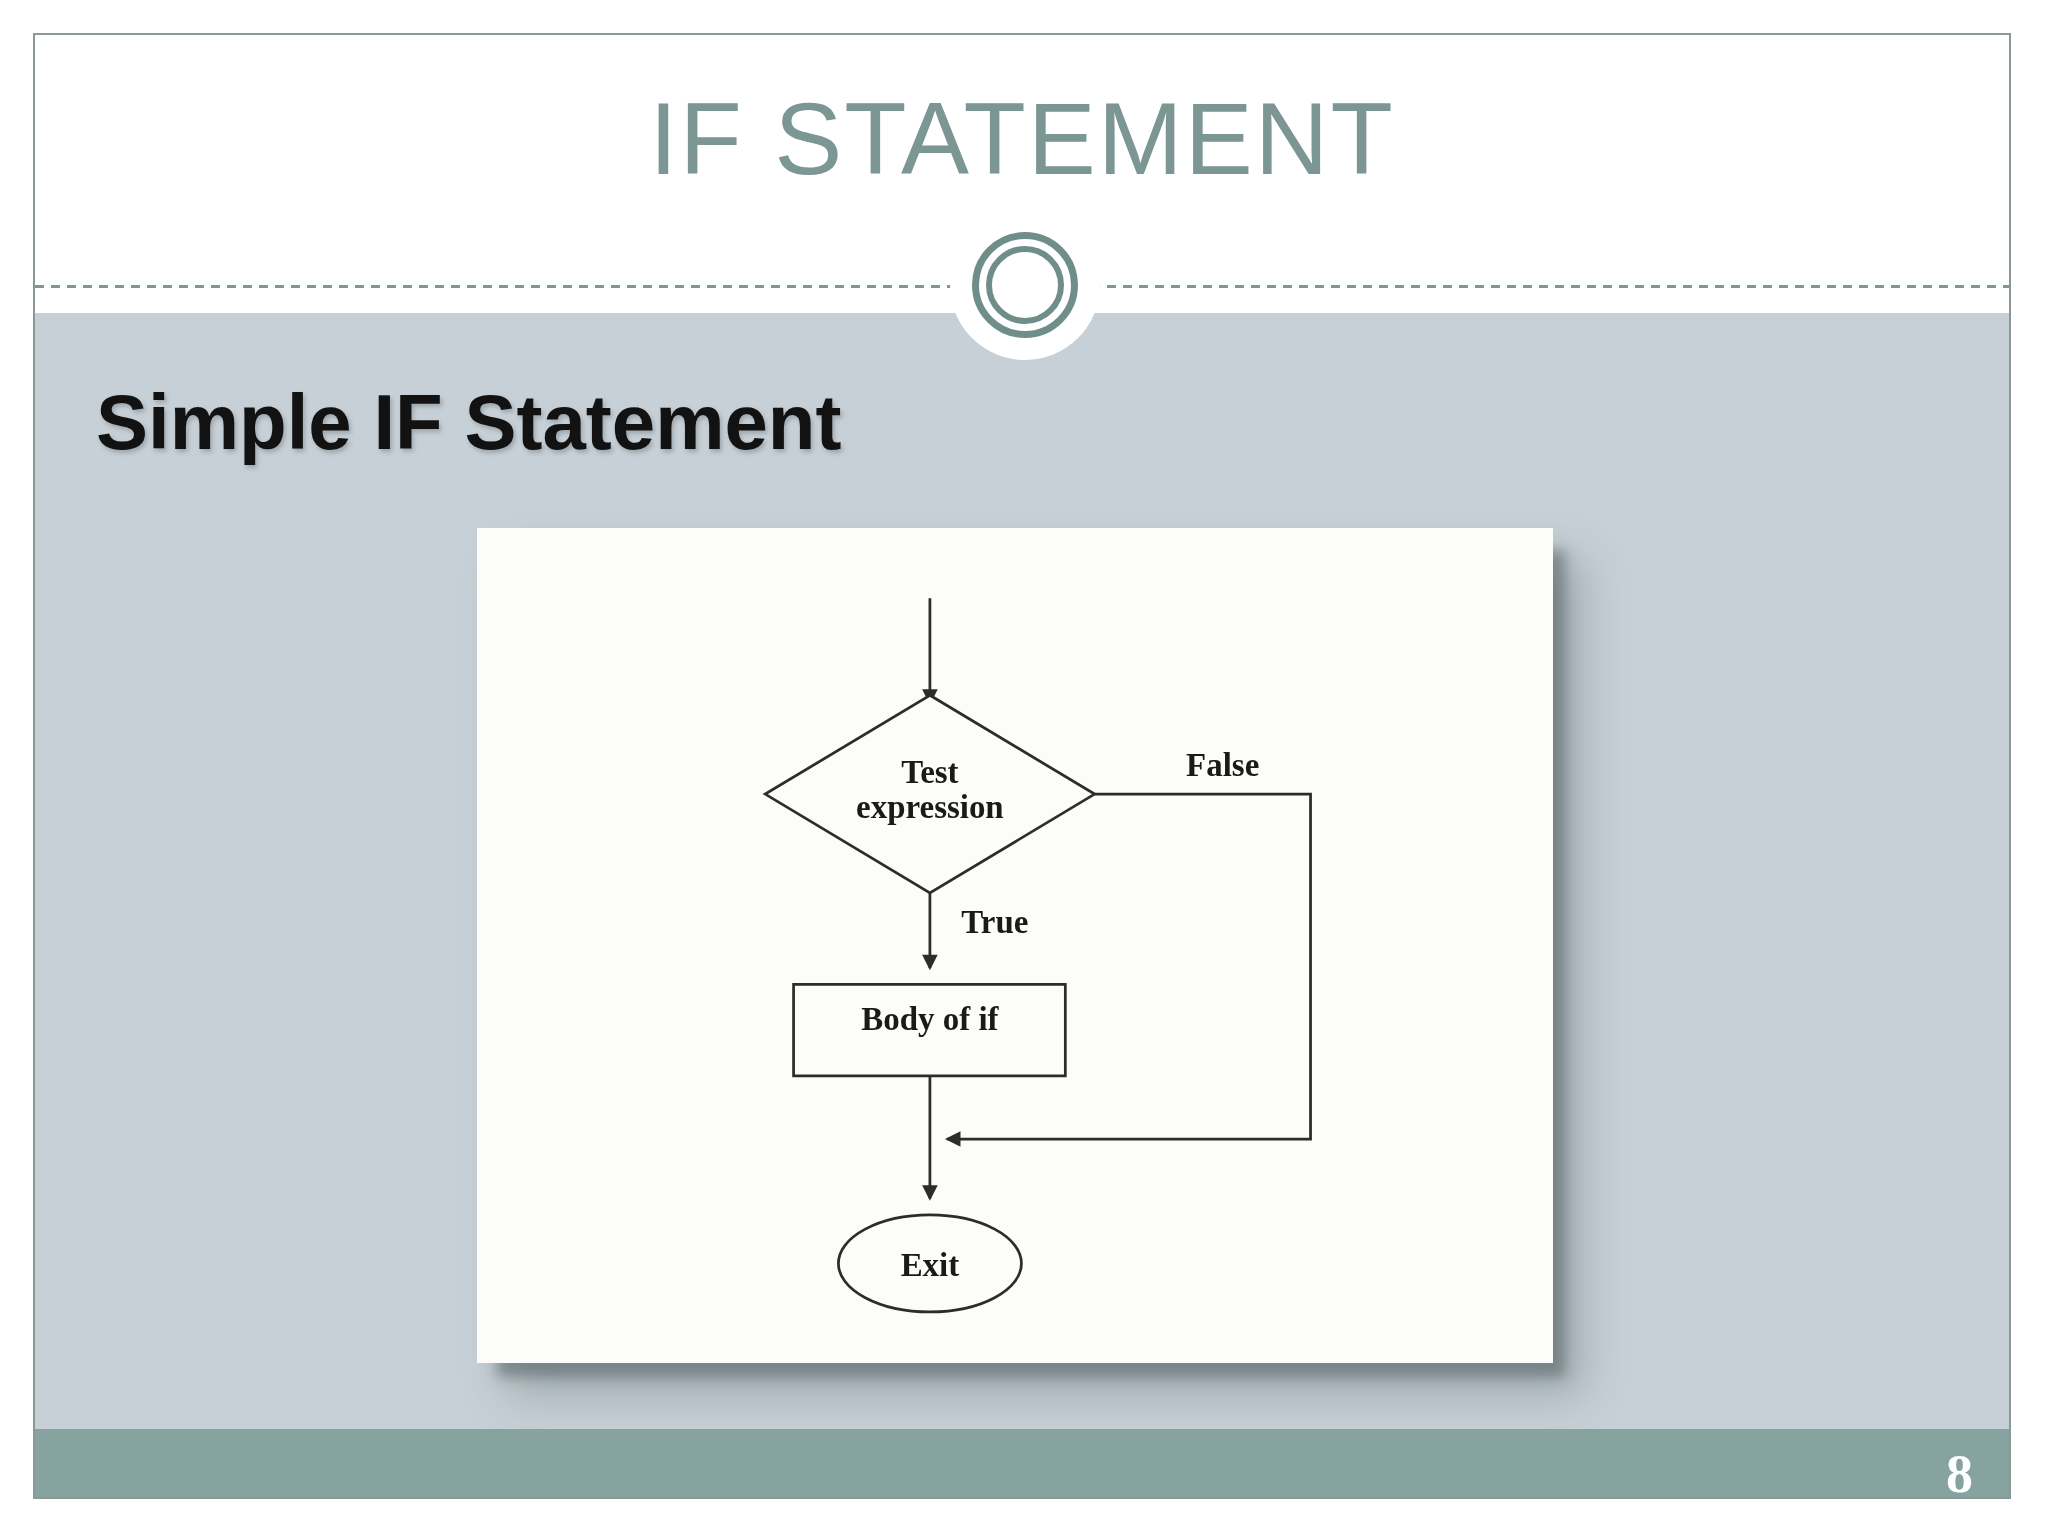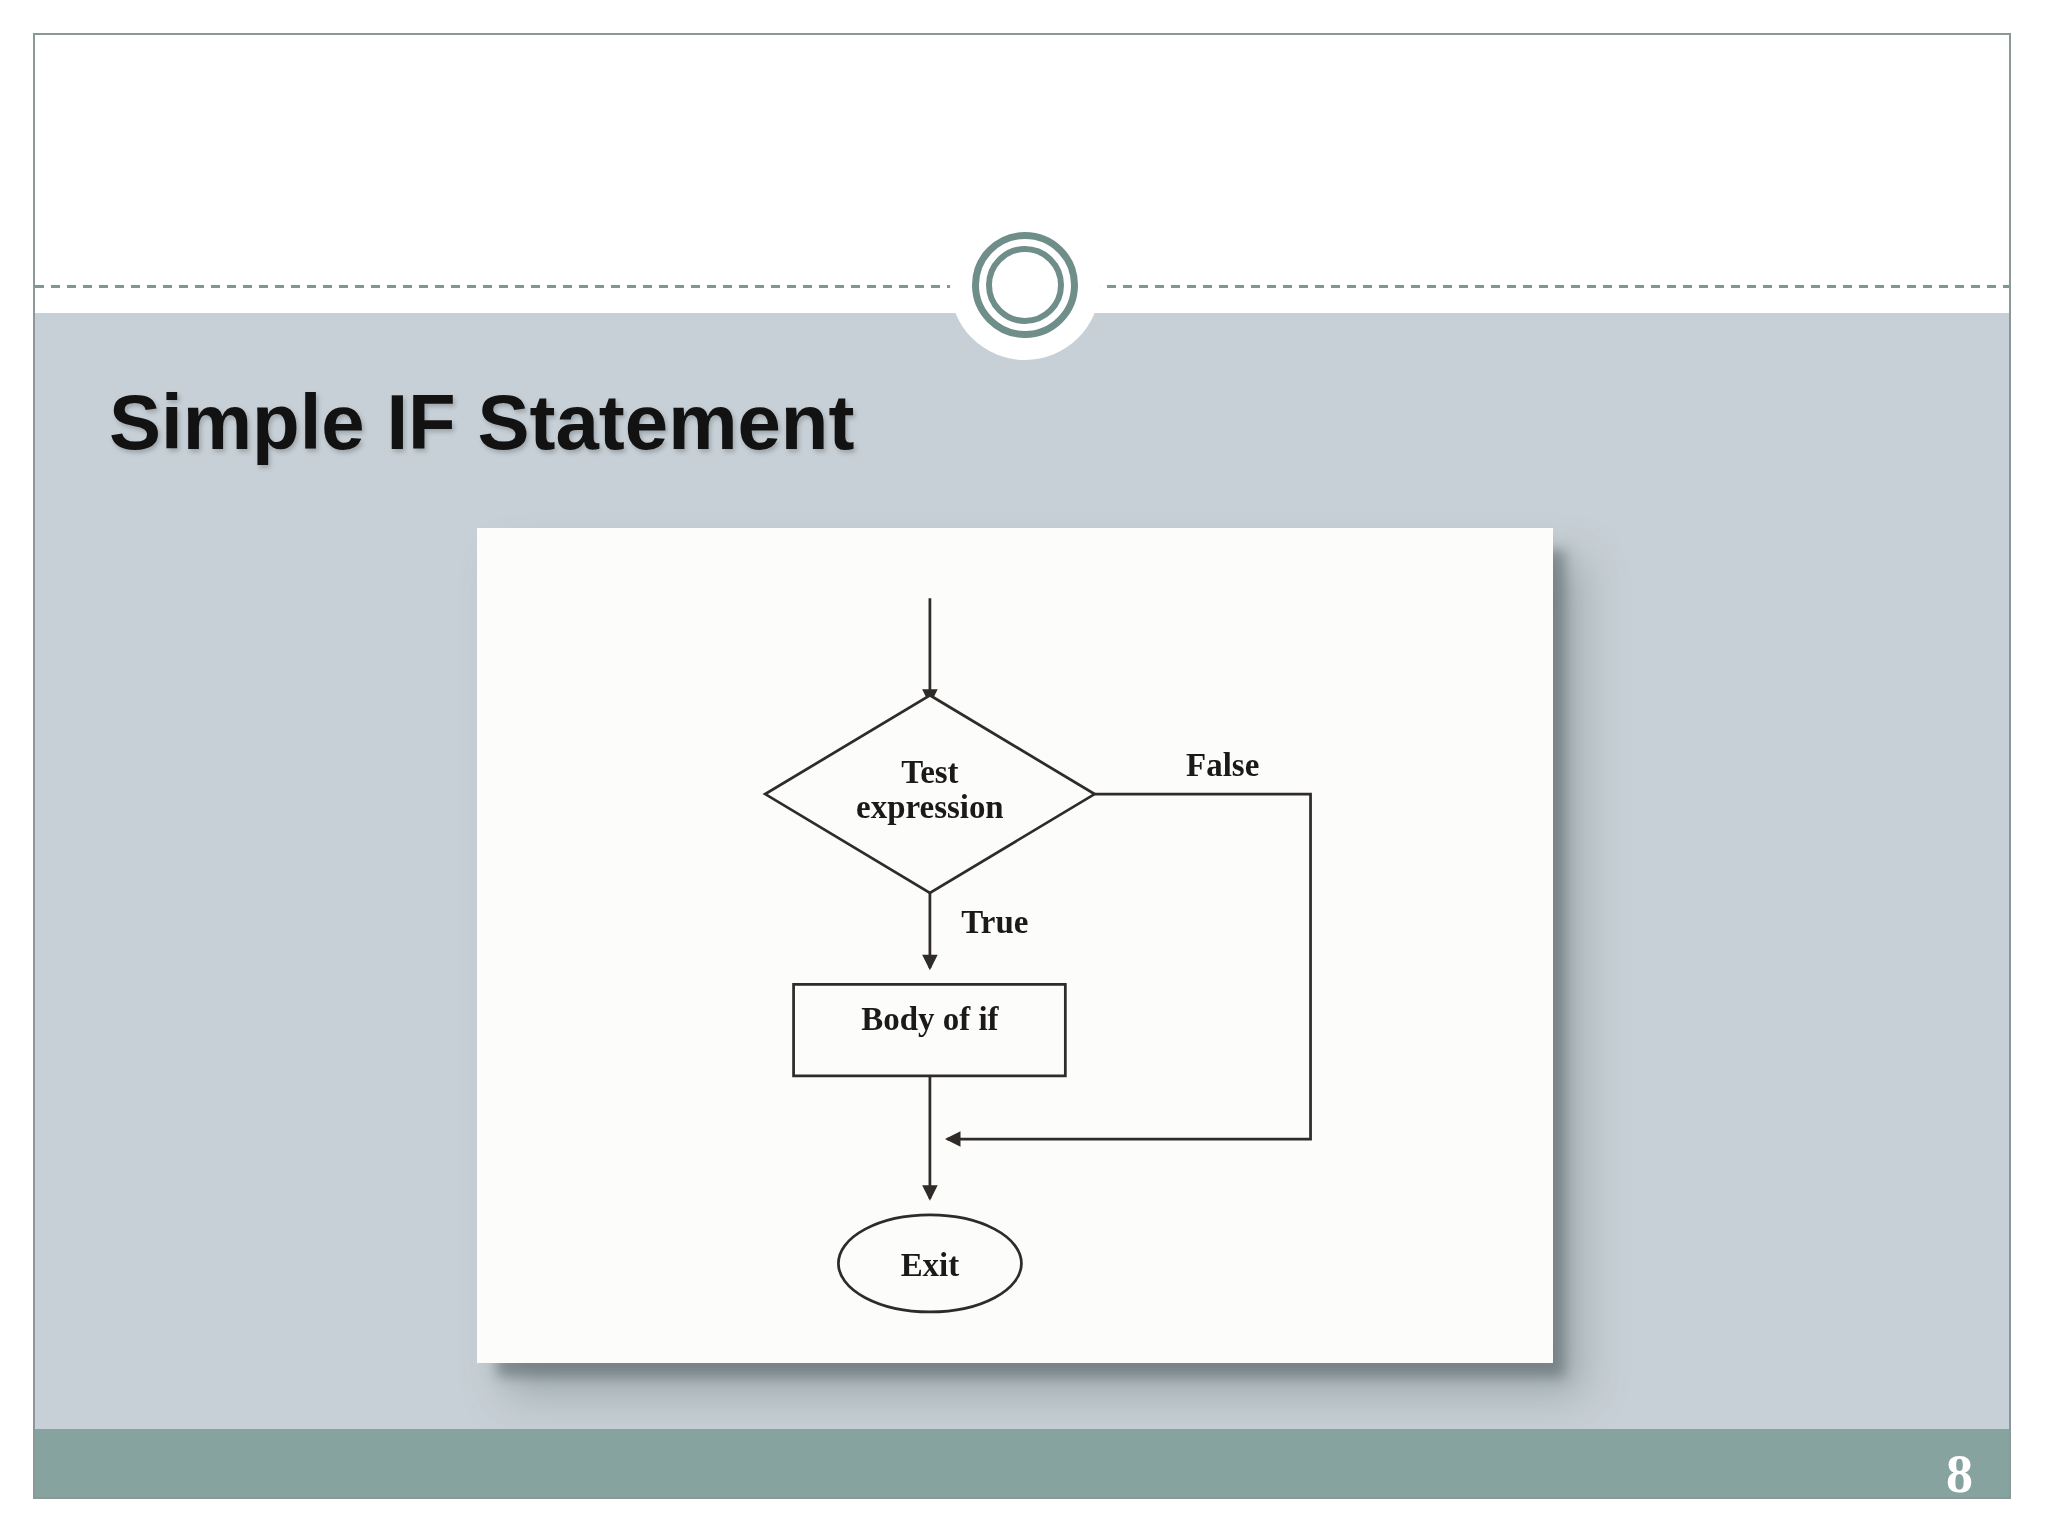--- a/index.html
+++ b/index.html
@@ -90,21 +90,20 @@
   }
   .subtitle {
     position: absolute;
     left: 61px;
     top: 342px;
     font-size: 78px;
     font-weight: bold;
     color: #121212;
     z-index: 2;
     text-shadow: 2px 3px 4px rgba(80,90,95,0.35);
-    margin-left: 13px;
   }
   .flow-panel {
     position: absolute;
     left: 442px;
     top: 493px;
     width: 1076px;
     height: 835px;
     background: #fcfcfb;
     z-index: 2;
     box-shadow: 16px 18px 12px -4px rgba(84,96,98,0.55),
@@ -139,20 +138,21 @@
     font-size: 54px;
     color: #ffffff;
   }
 </style>
 </head>
 <body>
 
 <div class="page">
   <div class="frame">
 
+    <div class="slide-title">IF STATEMENT</div>
 
     <div class="divider"></div>
 
     <div class="body-area"></div>
 
     <div class="ornament-halo">
       <div class="ring-outer"></div>
       <div class="ring-inner"></div>
     </div>
 

